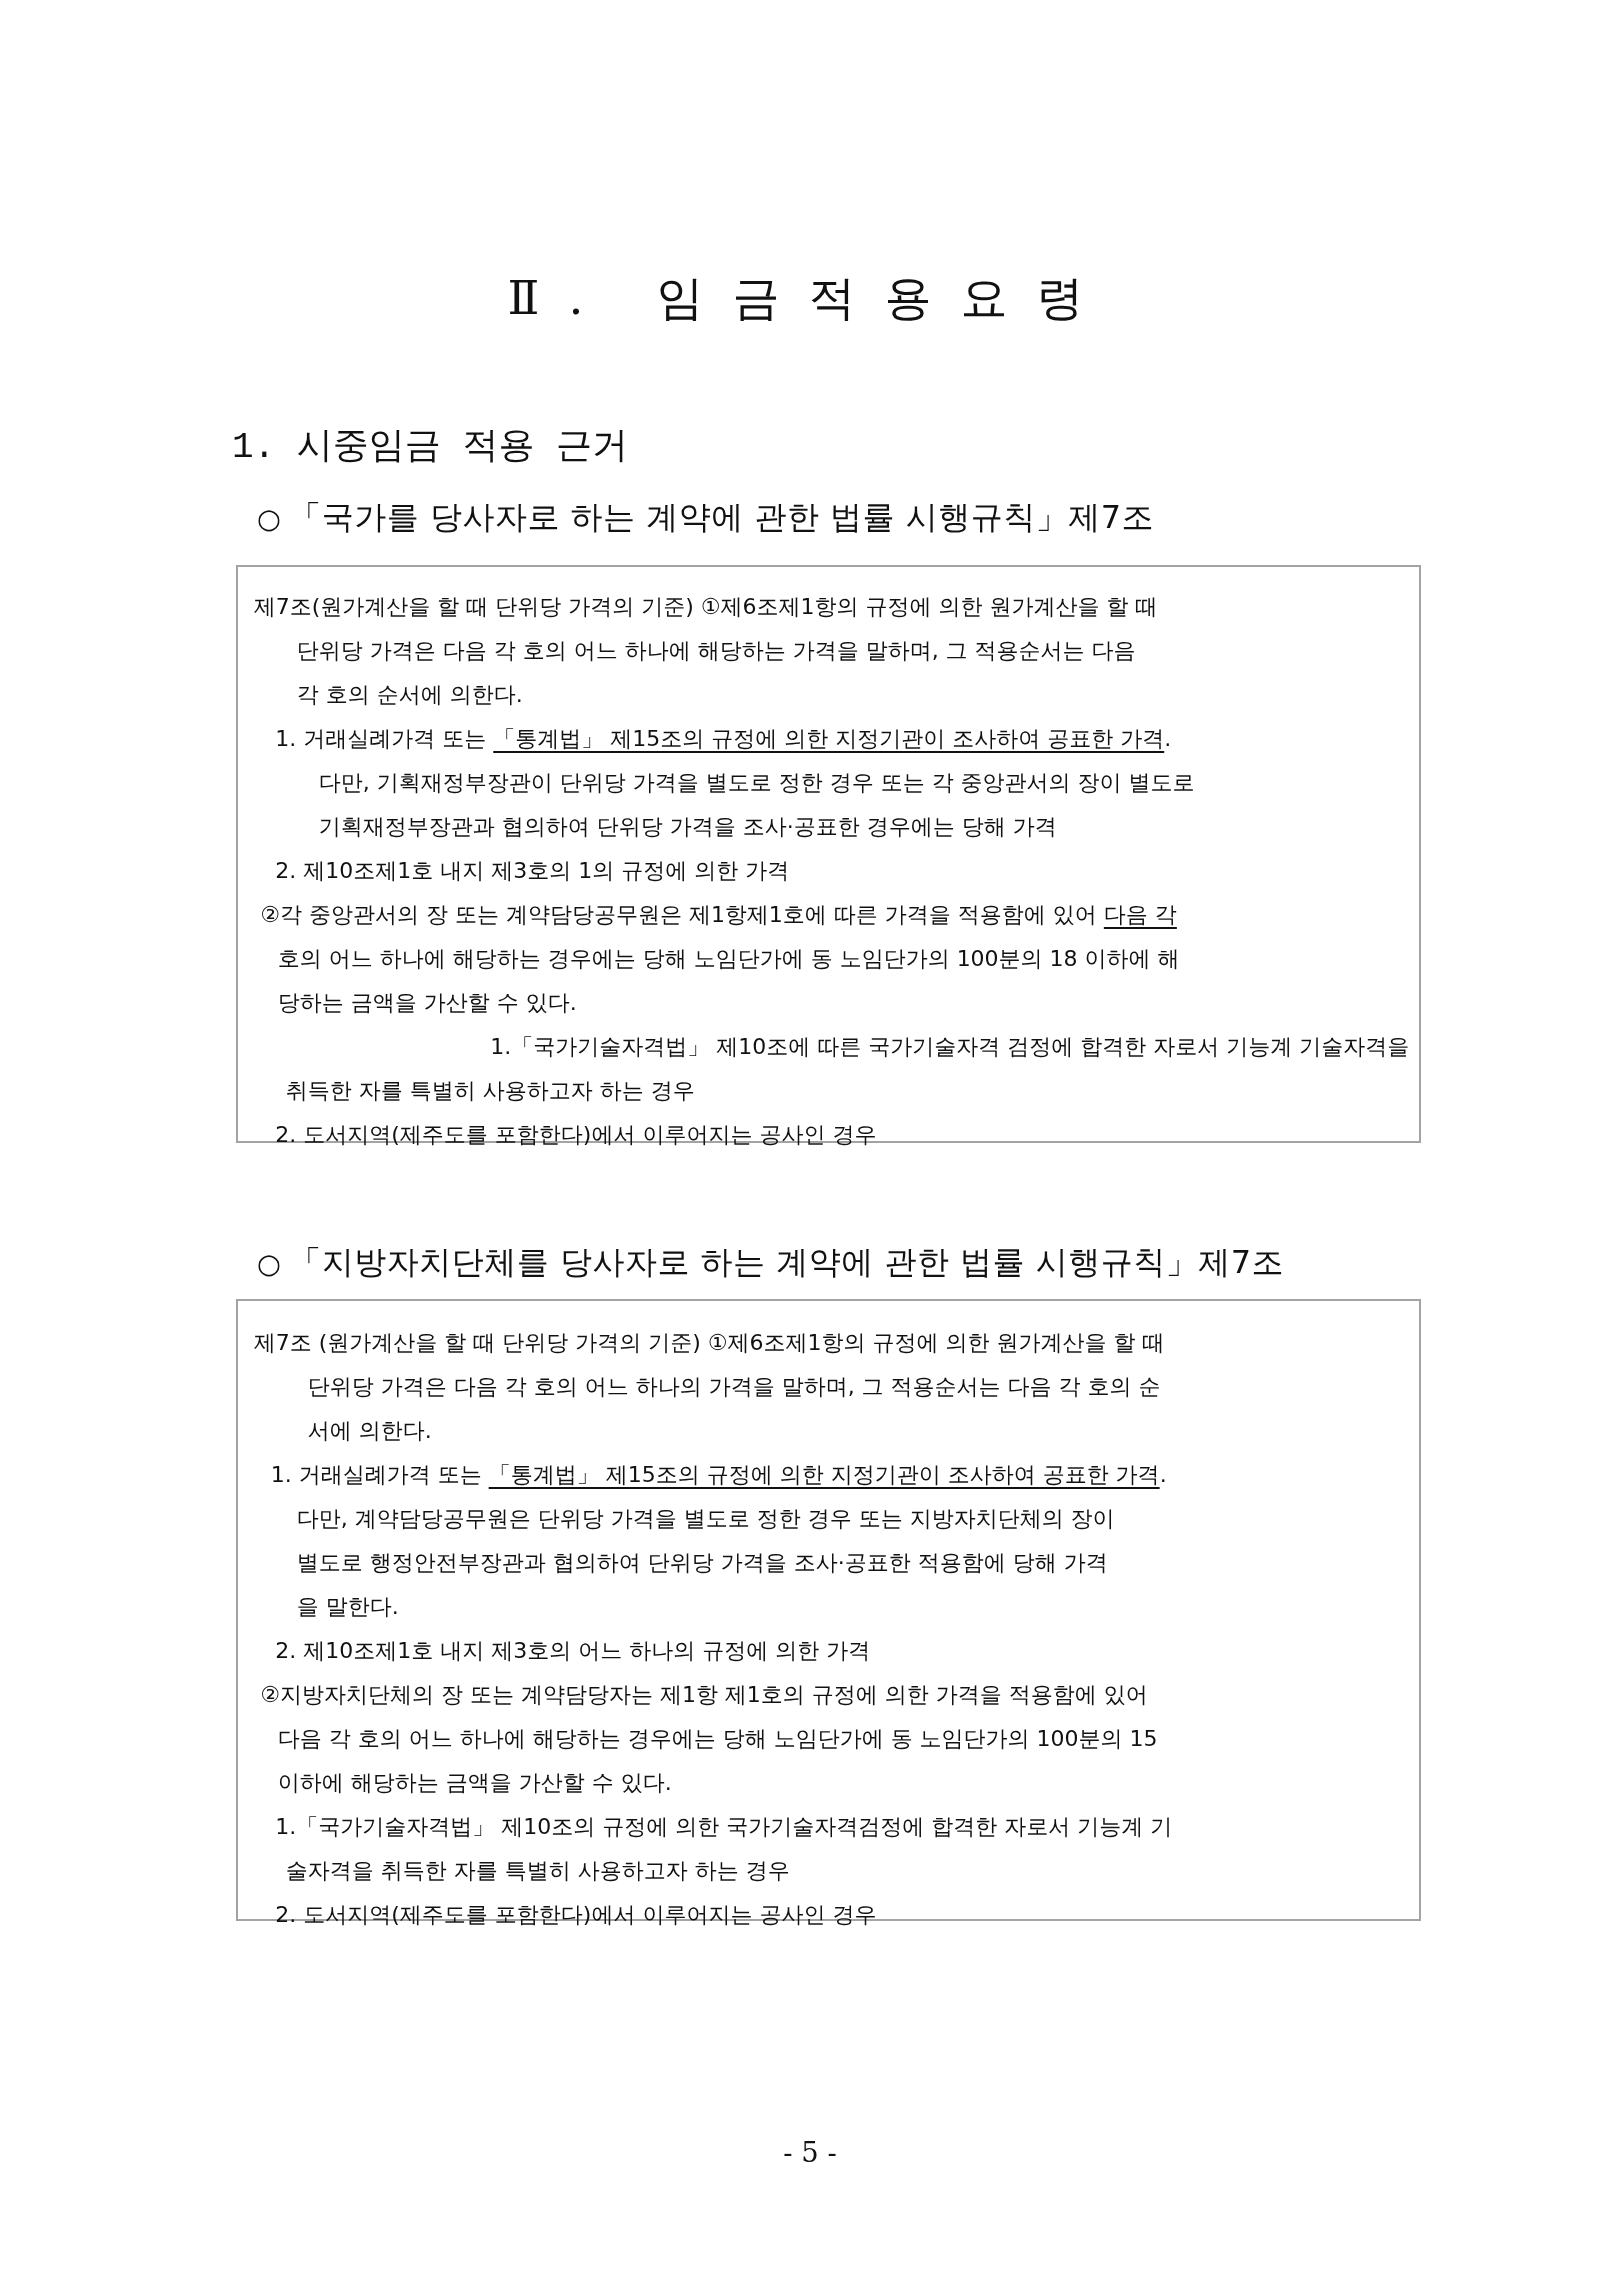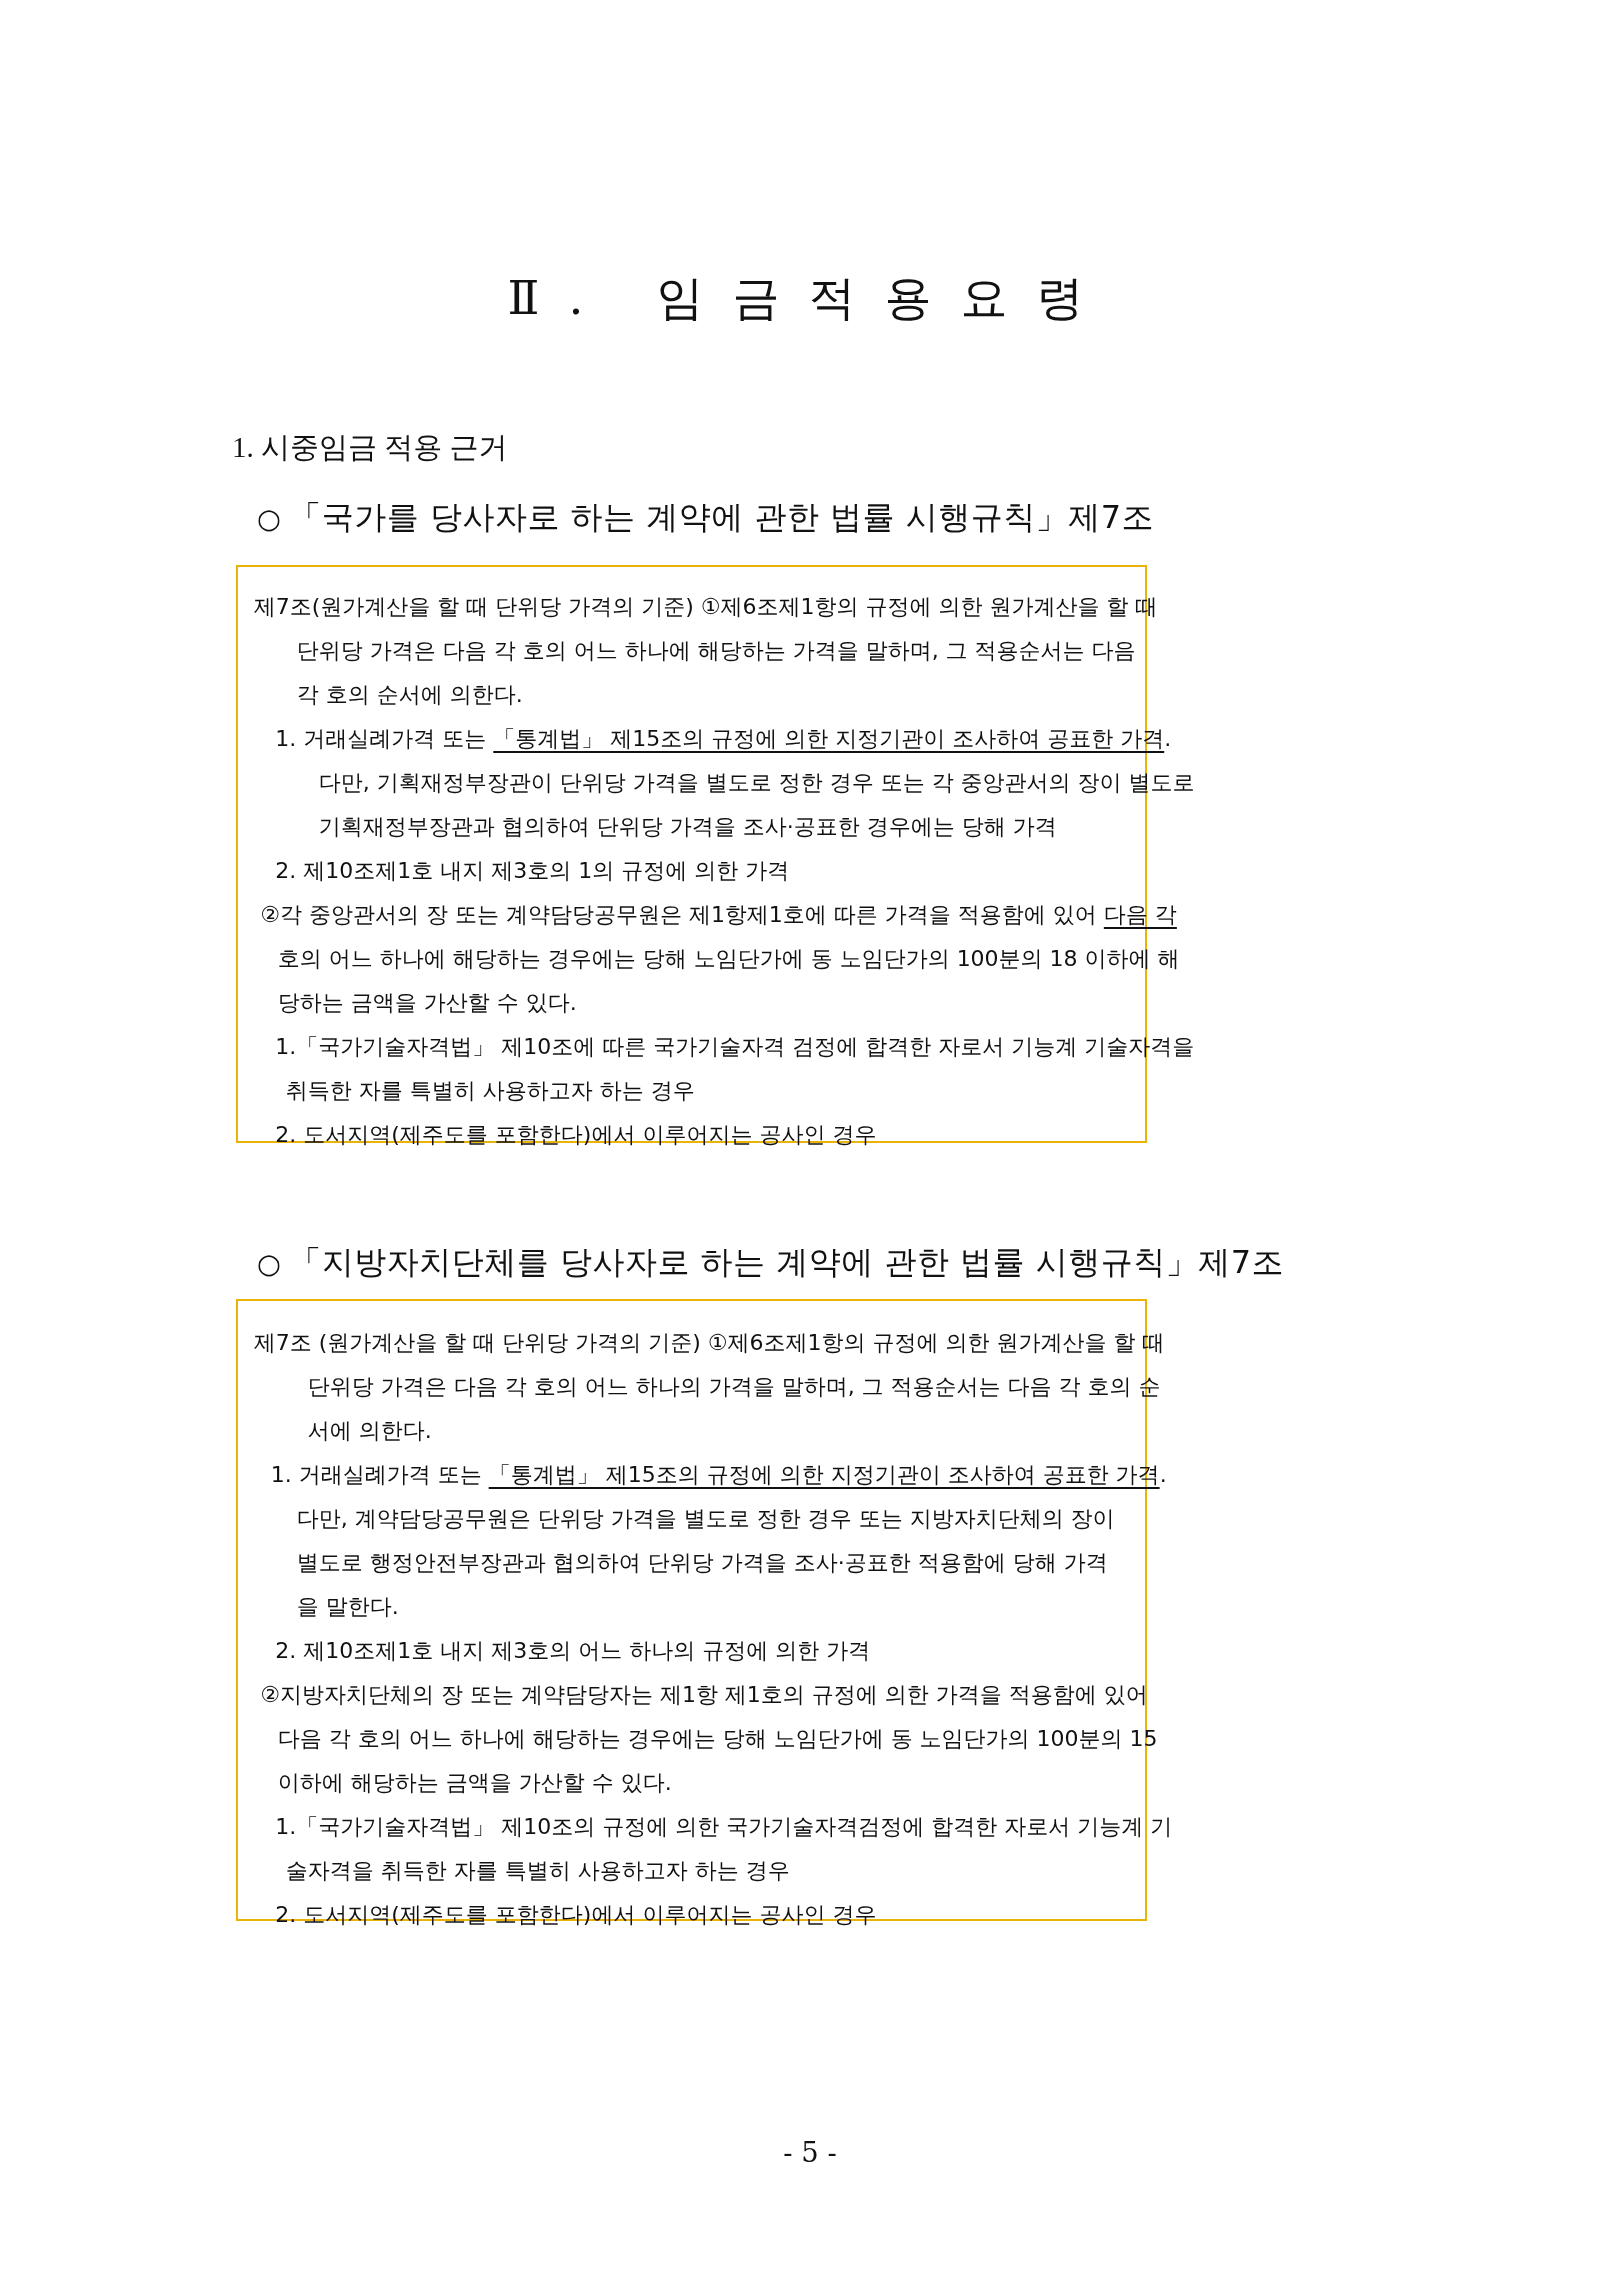--- a/index.html
+++ b/index.html
@@ -8,30 +8,30 @@
     color: #111111;
     font-family: "DejaVu Sans", sans-serif;
   }
   .page-title {
     position: absolute; top: 263px; left: 0; width: 1620px; text-align: center;
     font-family: "DejaVu Serif", serif; font-size: 47px; letter-spacing: 29px;
     line-height: 69px;
   }
   .section-heading {
     position: absolute; top: 423px; left: 232px;
-    font-family: Liberation Serif, serif; font-size: 29px; line-height: 49px;
+    font-family: Liberation Mono, monospace; font-size: 36px; line-height: 49px;
   }
   .bullet-heading {
     position: absolute; left: 257px; font-size: 32px; line-height: 47px;
     letter-spacing: 0.5px;
   }
   .bullet-heading .circle { margin-right: 7.8px; font-size: 27.4px; }
   .law-box {
-    position: absolute; left: 236px; width: 911px;
-    border: 2px solid #eab308; box-sizing: border-box;
+    position: absolute; left: 236px; width: 1185px;
+    border: 2px solid #a3a3a3; box-sizing: border-box;
     font-size: 22px; line-height: 44px;
   }
   .law-box .line { position: relative; white-space: nowrap; }
   .u { text-decoration: underline; text-underline-offset: 4.9px; }
   .page-number {
     position: absolute; top: 2137px; left: 0; width: 1620px; text-align: center;
     font-family: "DejaVu Serif", serif; font-size: 27.4px;
   }
 </style>
 </head>

